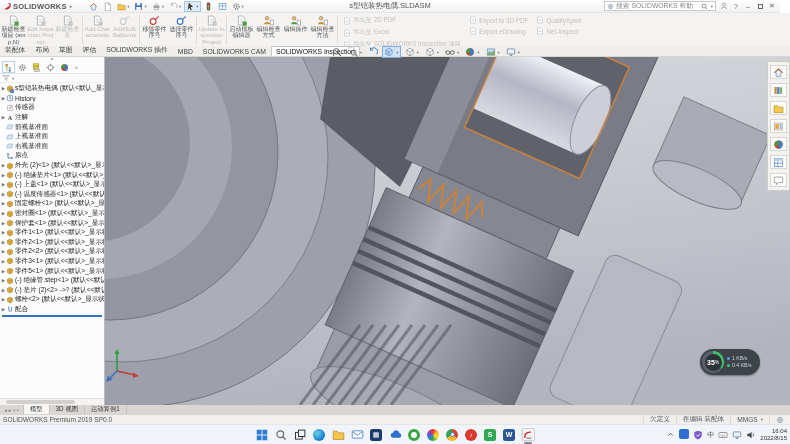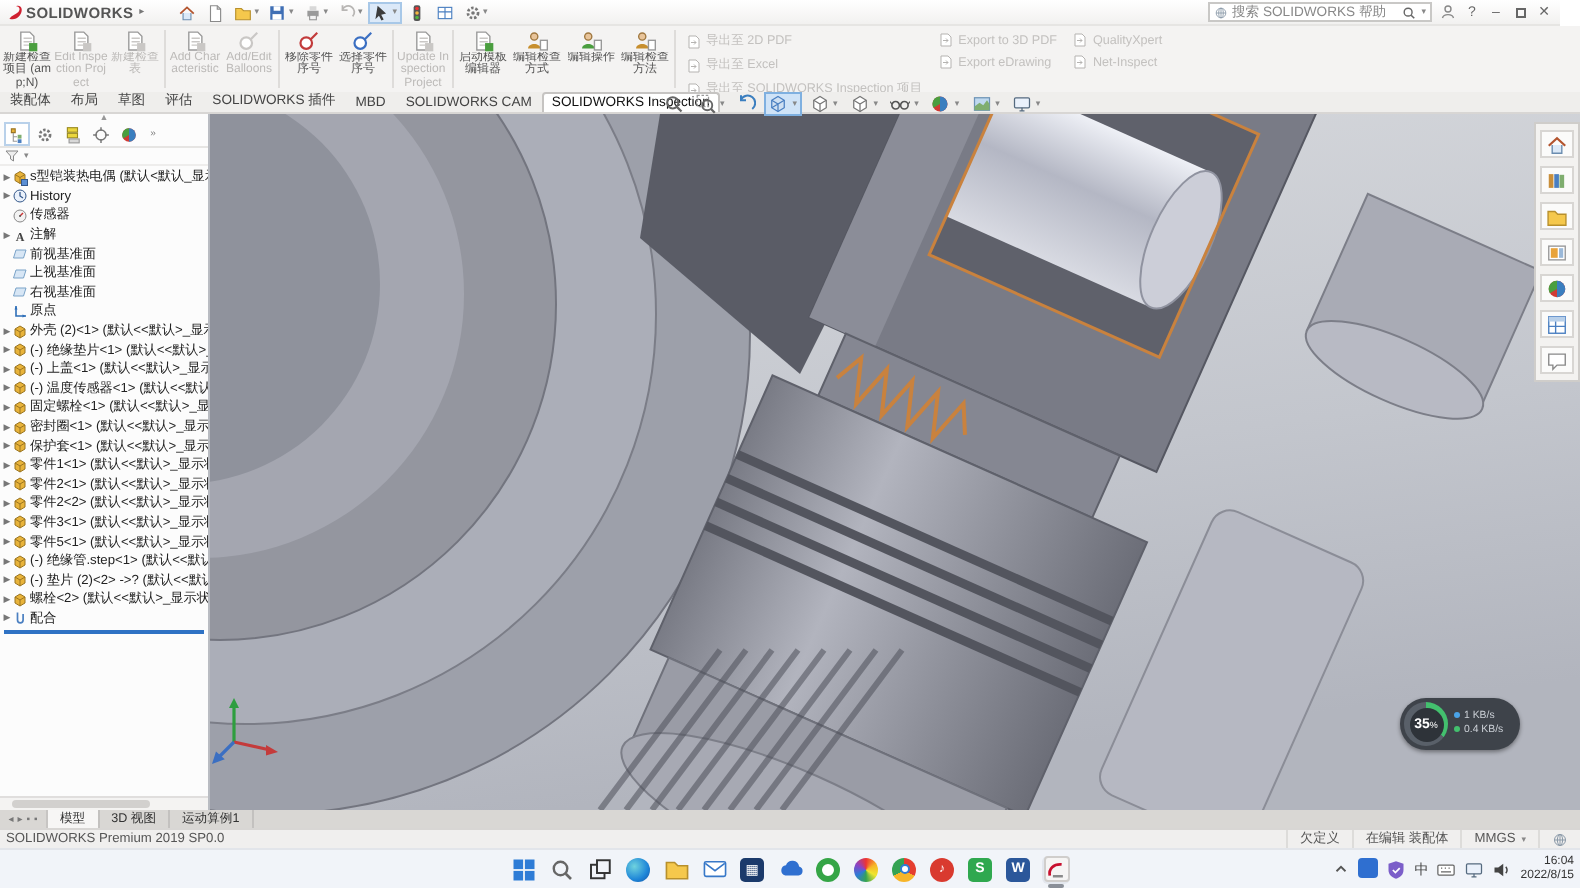--- a/index.html
+++ b/index.html
@@ -189,20 +189,21 @@
           </svg>
         </span>
         <span class="qi">
           <svg width="9" height="9" viewBox="0 0 16 16">
             <circle cx="8" cy="8" r="4.5" fill="none" stroke="#777" stroke-width="2.4" stroke-dasharray="2.2 1.6"></circle>
             <circle cx="8" cy="8" r="1.6" fill="#777"></circle>
           </svg>
           <span class="caret">▾</span>
         </span>
       </div>
+    <div class="title-center">s型铠装热电偶.SLDASM</div>
     <div class="tright">
       <div class="searchbox">
         <span id="searchhelpicon">
             <svg width="7" height="7" viewBox="0 0 16 16">
               <circle cx="8" cy="8" r="5.5" fill="none" stroke="#8a99a8"></circle>
               <path d="M2.5 8h11M8 2.5v11" stroke="#8a99a8" fill="none"></path>
               <ellipse cx="8" cy="8" rx="2.6" ry="5.5" fill="none" stroke="#8a99a8"></ellipse>
             </svg>
           </span>
         <span class="ph">搜索 SOLIDWORKS 帮助</span>

